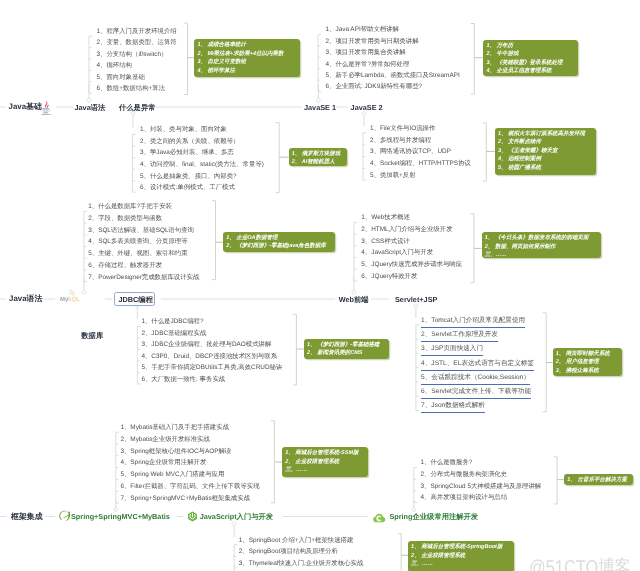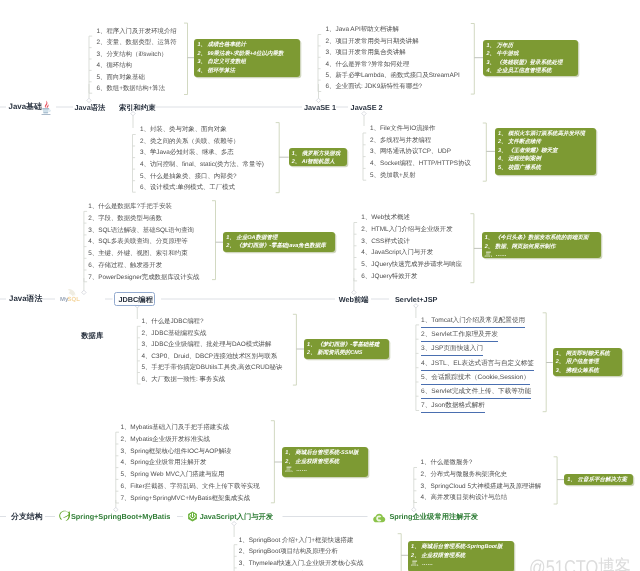--- a/index.html
+++ b/index.html
@@ -282,29 +282,29 @@
 <div class="it" style="left:420.5px;top:478.3px;">4、高并发项目架构设计与总结</div>
 </div>
 <div class="lst" style="left:0;top:0;">
 <div class="it" style="left:238.7px;top:520.5px;">1、SpringBoot 介绍+入门+框架快速搭建</div>
 <div class="it" style="left:238.7px;top:532.1px;">2、SpringBoot项目结构及原理分析</div>
 <div class="it" style="left:238.7px;top:543.7px;">3、Thymeleaf快速入门,企业级开发核心实战</div>
 <div class="it" style="left:238.7px;top:555.3px;">4、SpringBoot如何整合Mybatis / SpringDataJPA?</div>
 </div>
 <div class="mainlabel" style="left:8.5px;top:87px;">Java基础</div>
 <div class="mainlabel" style="left:9px;top:279px;">Java语法</div>
-<div class="mainlabel" style="left:11px;top:496.5px;">分支结构</div>
+<div class="mainlabel" style="left:11px;top:496.5px;">框架集成</div>
 <div class="node" style="left:74.5px;top:87.5px;">Java语法</div>
-<div class="node" style="left:119.0px;top:87.5px;">索引和约束</div>
+<div class="node" style="left:119.0px;top:87.5px;">什么是异常</div>
 <div class="node" style="left:304.0px;top:87.5px;">JavaSE 1</div>
 <div class="node" style="left:350.6px;top:87.5px;">JavaSE 2</div>
 <div class="node" style="left:81.3px;top:279.5px;margin-top:36px;">数据库</div>
 <div class="node" style="left:338.8px;top:279.5px;">Web前端</div>
 <div class="node" style="left:395.0px;top:279.5px;text-align:center;">Servlet+JSP</div>
-<div class="node green" style="left:71.0px;top:496.5px;">Spring+SpringBoot+MyBatis</div>
+<div class="node green" style="left:71.0px;top:496.5px;">Spring+SpringMVC+MyBatis</div>
 <div class="node green" style="left:199.7px;top:496.5px;">JavaScript入门与开发</div>
 <div class="node green" style="left:389.4px;top:496.5px;">Spring企业级常用注解开发</div>
 <div class="boxednode" style="left:113.7px;top:276px;width:41.3px;height:13.5px;"></div>
 <div class="node" style="left:118.5px;top:279.5px;">JDBC编程</div>
 <div class="iconwrap" style="left:41px;top:84px;width:10px;height:15px;">
 <svg viewBox="0 0 20 30" width="10" height="15" xmlns="http://www.w3.org/2000/svg">
  <path d="M10.5 1.2 C12.8 4.2 13.6 6.5 12.2 8.9 C11.0 11.0 9.4 12.2 9.4 14.0 C9.4 15.3 10.2 16.3 10.2 16.3 C10.2 16.3 7.2 14.5 7.7 11.9 C8.1 9.8 10.2 8.6 10.7 6.5 C11.2 4.4 10.5 2.8 10.5 1.2 Z" fill="#e7535f"></path>
  <path d="M14.3 8.6 C15.8 10.8 15.0 12.6 13.8 14.0 C12.9 15.1 12.4 15.9 12.9 17.1 C12.9 17.1 10.5 15.4 11.4 13.6 C12.1 12.2 13.8 11.3 14.3 8.6 Z" fill="#e7535f"></path>
  <path d="M3.2 18.0 L15.6 18.0 L14.4 26.0 C14.3 26.9 13.5 27.6 12.6 27.6 L6.2 27.6 C5.3 27.6 4.5 26.9 4.4 26.0 Z" fill="#cfe0ea"></path>
  <path d="M15.8 19.1 C18.0 19.1 19.4 20.0 19.4 21.5 C19.4 22.9 18.0 23.9 16.1 23.9 L15.6 23.9 L15.8 22.5 L16.1 22.5 C17.0 22.5 17.7 22.1 17.7 21.5 C17.7 20.9 17.1 20.5 16.0 20.5 L15.7 20.5 Z" fill="#cfe0ea"></path>

